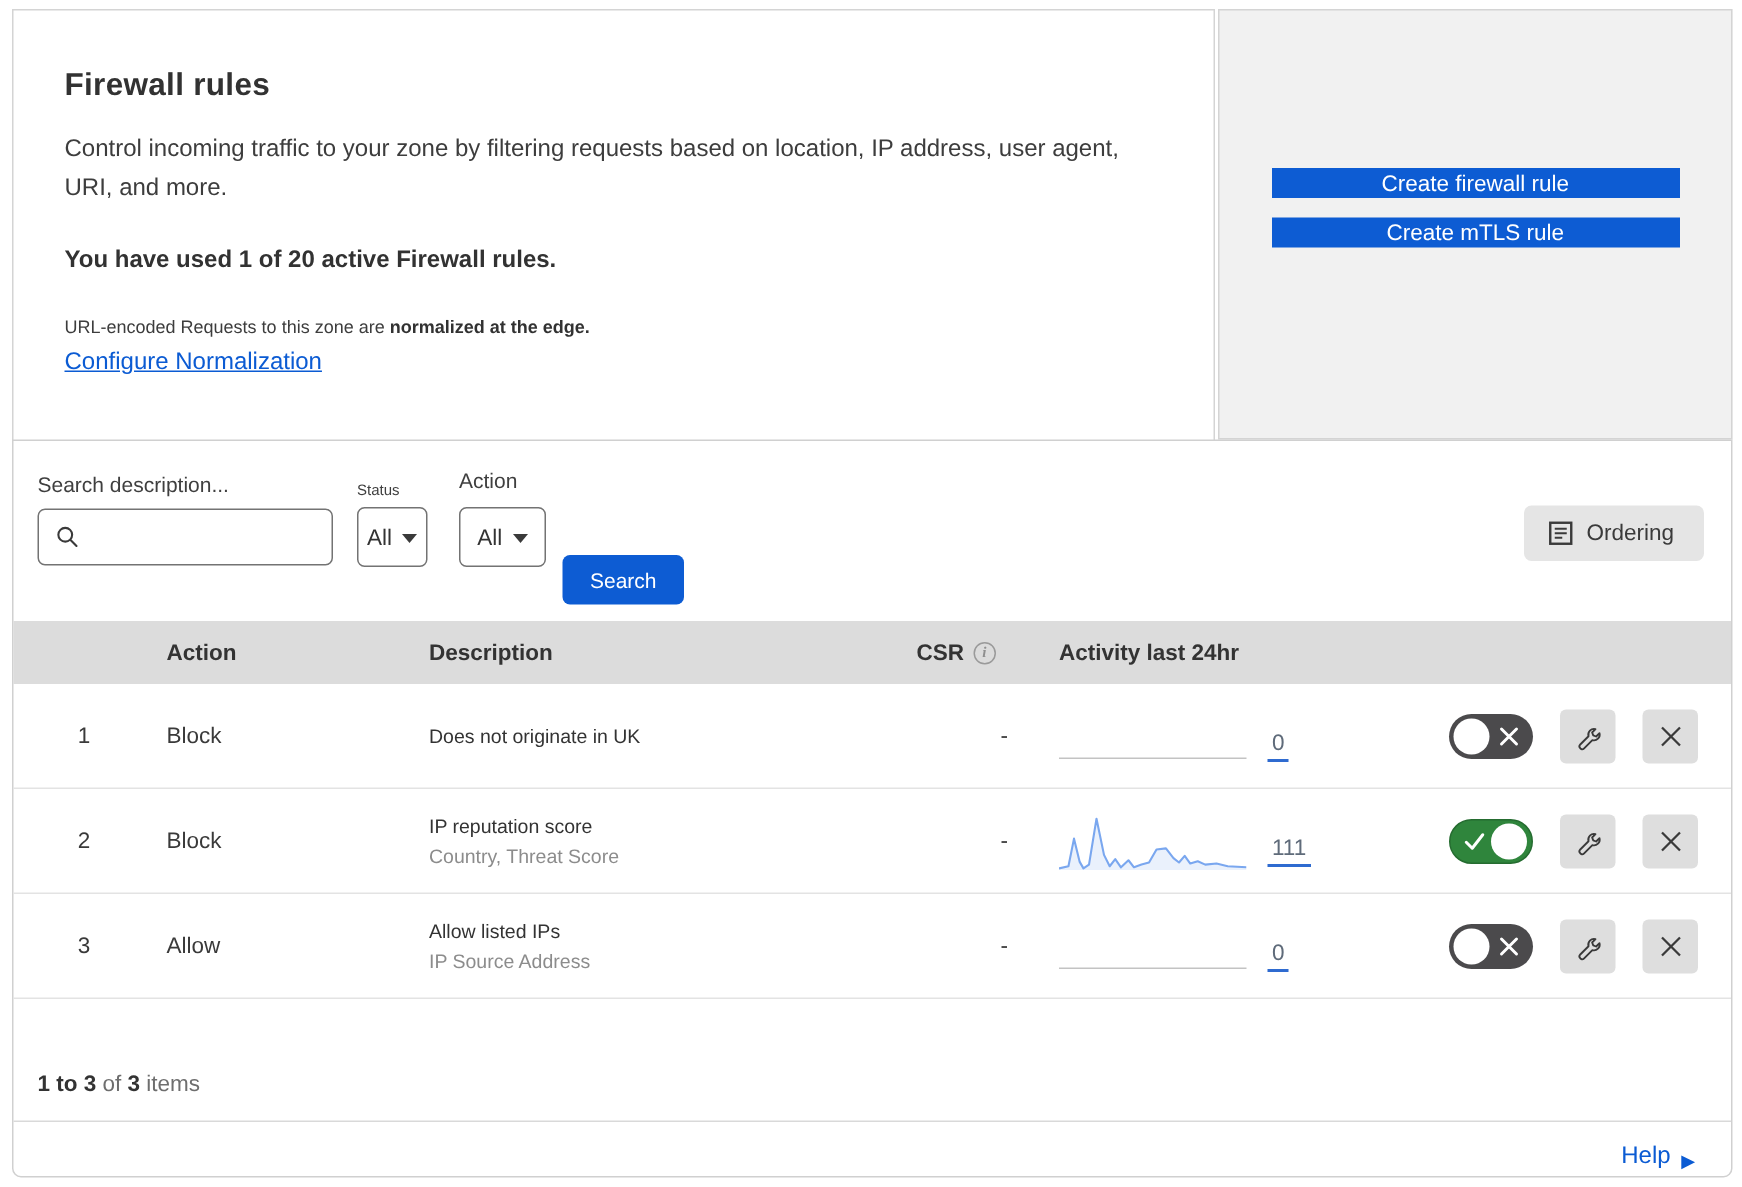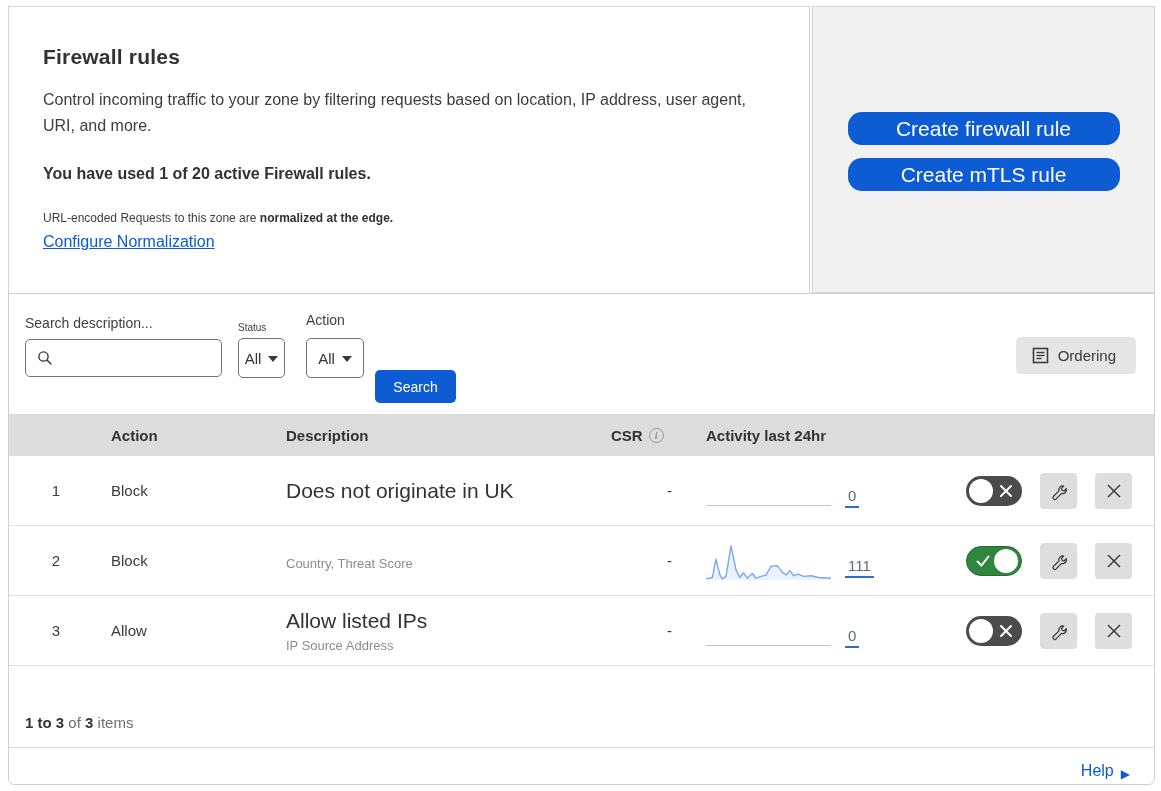--- a/index.html
+++ b/index.html
@@ -12,22 +12,22 @@
   .page-title { font-size:21px; font-weight:700; color:#323232; letter-spacing:.2px; }
   .header-desc { margin-top:18px; font-size:16px; line-height:26px; color:#3d3d3d; max-width:730px; }
   .usage-line { margin-top:26px; font-size:16px; font-weight:700; color:#323232; }
   .norm-line { margin-top:28px; font-size:12px; color:#3d3d3d; }
   .norm-line b { color:#323232; }
   .norm-link { display:inline-block; margin-top:8px; font-size:16px; color:#0b5bd3; text-decoration:underline; cursor:pointer; }
 
   
   .side-panel { position:absolute; left:812px; top:6px; width:343px; height:287px;
     background:#f1f1f1; border:1px solid #d4d4d4; }
-  .btn-primary { display:block; width:272px; height:33px; margin:0 auto; border:none; border-radius:14px;
-    background:#0d5cd3; color:#fff; font-size:21px; font-family:"Liberation Sans",sans-serif; cursor:pointer; }
+  .btn-primary { display:block; width:272px; height:20px; margin:0 auto; border:none; border-radius:0;
+    background:#0d5cd3; color:#fff; font-size:15px; font-family:"Liberation Sans",sans-serif; cursor:pointer; }
   .side-panel .btn-primary:first-of-type { margin-top:105px; }
   .side-panel .btn-primary + .btn-primary { margin-top:13px; }
 
   
   .main-panel { position:absolute; left:8px; top:293px; width:1147px; height:492px;
     background:#fff; border:1px solid #d0d0d0; border-radius:0 0 6px 6px; }
 
   
   .filter-bar { position:relative; height:120px; }
   .f-label { position:absolute; font-size:13px; color:#3f3f3f; }
@@ -54,21 +54,21 @@
   .tbl-row { height:70px; display:flex; align-items:center; border-bottom:1px solid #e3e3e3; font-size:15px; color:#3a3a3a; }
   .col-num { width:94px; text-align:center; }
   .col-action { width:175px; padding-left:8px; }
   .col-desc { width:325px; padding-left:8px; }
   .col-csr { width:95px; display:flex; align-items:center; justify-content:flex-end; padding-right:26px; gap:6px; }
   .tbl-header .col-csr { justify-content:flex-start; padding-left:8px; padding-right:0; }
   .col-activity { width:226px; padding-left:8px; display:flex; align-items:flex-end; gap:14px; }
   .tbl-header .col-activity { align-items:center; }
   .col-controls { flex:1; display:flex; align-items:center; justify-content:flex-end; gap:18px; padding-right:22px; }
 
-  .desc-title { font-size:21px; color:#333; }
+  .desc-title { font-size:13px; color:#333; }
   .desc-fields { font-size:13px; color:#8c8c8c; margin-top:5px; }
   .info-icon { display:inline-flex; width:15px; height:15px; border:1px solid #9a9a9a; border-radius:50%;
     color:#8f8f8f; font-size:10px; font-family:"Liberation Serif",serif; font-style:italic; font-weight:700;
     align-items:center; justify-content:center; }
   .spark-wrap { width:125px; height:38px; position:relative; }
   .spark-wrap.flat::after { content:""; position:absolute; left:0; right:0; bottom:4px; border-bottom:1px solid #c3c3c3; }
   .spark-wrap svg { position:absolute; left:0; bottom:0; }
   .activity-count { font-size:15px; color:#5f6b7a; border-bottom:2px solid #2f6bd0; padding:0 3px 2px 3px; margin-bottom:2px; cursor:pointer; }
 
   
@@ -191,20 +191,21 @@
               <line x1="15" y1="3" x2="3" y2="15" stroke="#3a3a3a" stroke-width="1.5"></line>
             </svg>
         </button>
       </div>
     </div>
 
     <div class="tbl-row">
       <div class="col-num">2</div>
       <div class="col-action">Block</div>
       <div class="col-desc">
+        <div class="desc-title">IP reputation score</div>
         <div class="desc-fields">Country, Threat Score</div>
       </div>
       <div class="col-csr">-</div>
       <div class="col-activity">
         <div class="spark-wrap">
             <svg width="125" height="36" viewBox="0 0 125 36">
               <path d="M0,36 L0.0,34.9 L6.3,33.5 L10.0,15.1 L13.8,30.6 L16.3,34.9 L20.0,32.4 L25.0,1.8 L30.0,25.9 L33.8,33.5 L37.5,28.8 L41.3,34.2 L46.3,29.5 L50.0,34.2 L55.0,32.4 L60.0,31.0 L65.0,22.3 L71.3,21.6 L76.3,28.1 L80.0,31.0 L83.8,26.6 L87.5,31.7 L92.5,30.2 L97.5,32.4 L105.0,31.7 L112.5,33.5 L125.0,34.2 L125,36 Z" fill="#7aa7ef" fill-opacity="0.16" stroke="none"></path>
               <polyline points="0.0,34.9 6.3,33.5 10.0,15.1 13.8,30.6 16.3,34.9 20.0,32.4 25.0,1.8 30.0,25.9 33.8,33.5 37.5,28.8 41.3,34.2 46.3,29.5 50.0,34.2 55.0,32.4 60.0,31.0 65.0,22.3 71.3,21.6 76.3,28.1 80.0,31.0 83.8,26.6 87.5,31.7 92.5,30.2 97.5,32.4 105.0,31.7 112.5,33.5 125.0,34.2" fill="none" stroke="#7aa7ef" stroke-width="1.4" stroke-linejoin="round"></polyline>
             </svg>
           </div>

